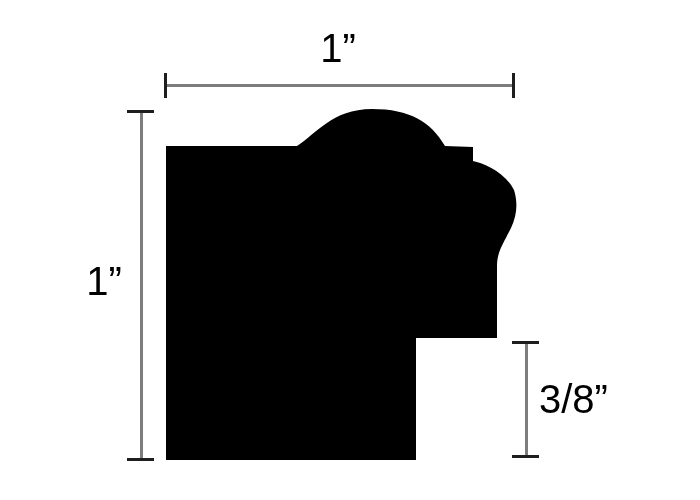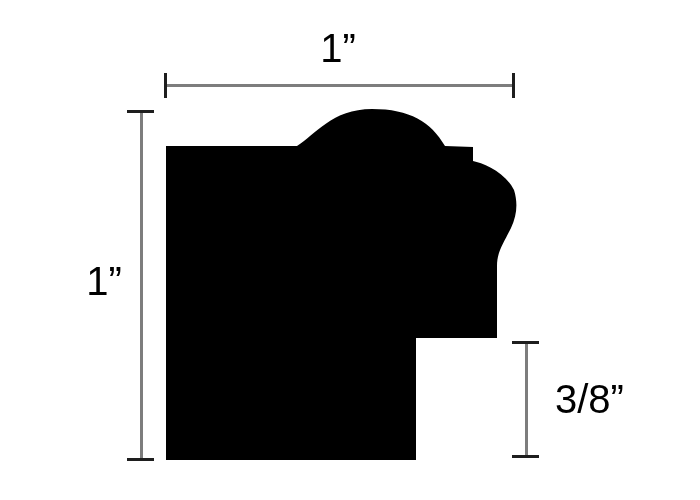--- a/index.html
+++ b/index.html
@@ -76,19 +76,19 @@
   </div>
 
   <div>
     <span class="dim-label centered" style="left:104px; top:260px;">1”</span>
     <div class="dim-line-v" style="left:140px; top:111px; height:349px;"></div>
     <div class="tick-h" style="left:127px; top:110px;"></div>
     <div class="tick-h" style="left:127px; top:458px;"></div>
   </div>
 
   <div>
-    <span class="dim-label" style="left:555px; top:378px;">3/8”</span>
+    <span class="dim-label" style="left:539px; top:378px;">3/8”</span>
     <div class="dim-line-v" style="left:525px; top:342px; height:116px;"></div>
     <div class="tick-h" style="left:512px; top:341px;"></div>
     <div class="tick-h" style="left:512px; top:455px;"></div>
   </div>
 
 </div>
 
 </body></html>

